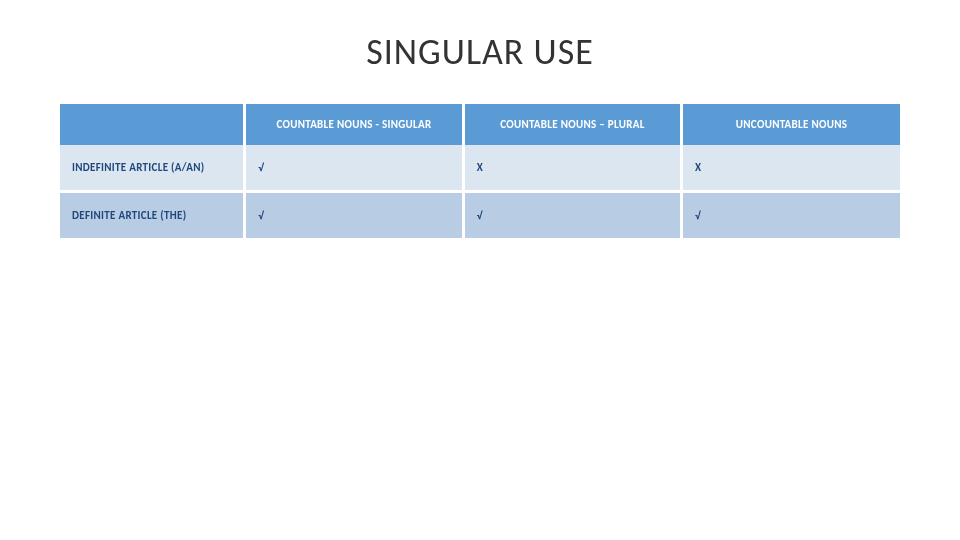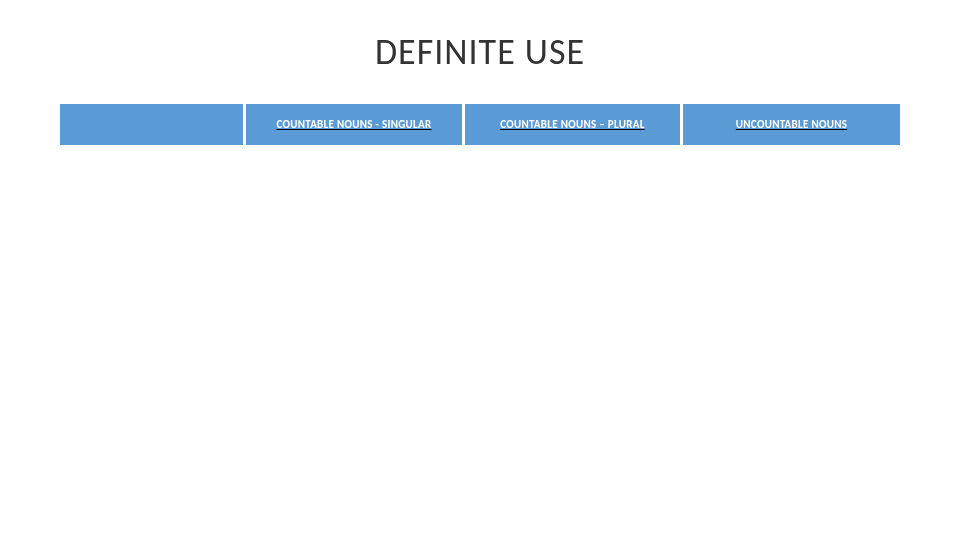--- a/index.html
+++ b/index.html
@@ -29,21 +29,20 @@
     }
 
     .table-container {
       width: 840px;
     }
 
     table {
       width: 100%;
       border-collapse: collapse;
       table-layout: fixed;
-      text-decoration: underline;
     }
 
     col.col-label {
       width: 22%;
     }
     col.col1 {
       width: 26%;
     }
     col.col2 {
       width: 26%;
@@ -108,34 +107,46 @@
       border-right: 3px solid #ffffff;
     }
     tbody tr td:last-child {
       border-right: none;
     }
 
   </style>
 </head>
 <body>
 
-<h1 class="page-title">DEFINITE USE</h1>
+<h1 class="page-title">SINGULAR USE</h1>
 
 <div class="table-container">
   <table>
     <colgroup>
       <col class="col-label">
       <col class="col1">
       <col class="col2">
       <col class="col3">
     </colgroup>
     <thead>
       <tr>
         <th></th>
         <th>COUNTABLE NOUNS - SINGULAR</th>
         <th>COUNTABLE NOUNS – PLURAL</th>
         <th>UNCOUNTABLE NOUNS</th>
       </tr>
     </thead>
     <tbody>
+      <tr>
+        <td>INDEFINITE ARTICLE (A/AN)</td>
+        <td>√</td>
+        <td>x</td>
+        <td>x</td>
+      </tr>
+      <tr>
+        <td>DEFINITE ARTICLE (THE)</td>
+        <td>√</td>
+        <td>√</td>
+        <td>√</td>
+      </tr>
     </tbody>
   </table>
 </div>
 
 </body></html>

